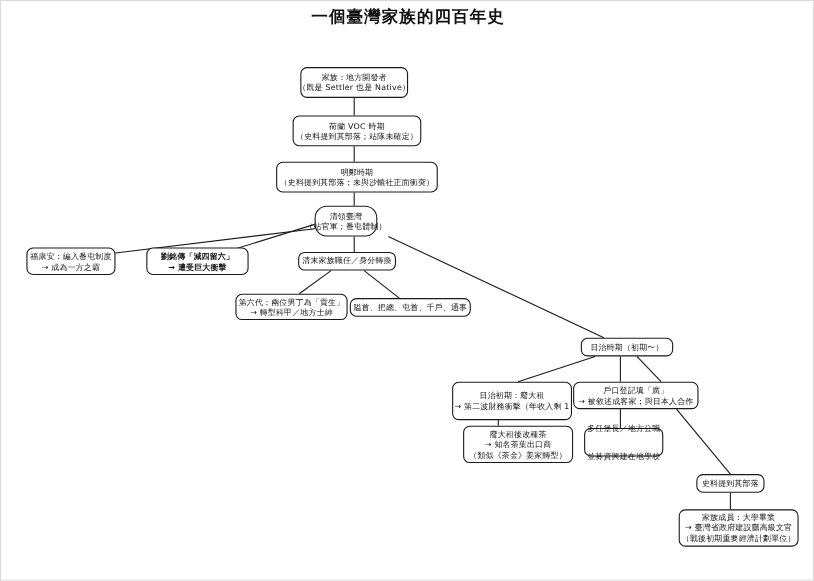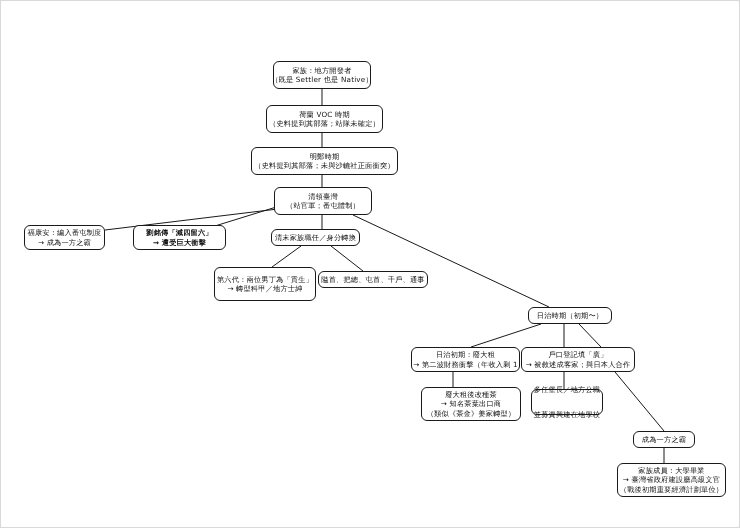--- a/index.html
+++ b/index.html
@@ -25,20 +25,21 @@
     text-align:center;padding:2px 5px;
     font-size:7.2px;line-height:9.4px;letter-spacing:.2px;color:#111;
     white-space:nowrap;
   }
   .node .ln{display:block;}
 </style>
 </head>
 <body>
 
 <div id="canvas">
+  <div id="title">一個臺灣家族的四百年史</div>
   <svg id="edges" viewBox="0 0 740 528">
       <line x1="321" y1="88" x2="321" y2="104" stroke="#1a1a1a" stroke-width="1"></line>
       <line x1="321" y1="132" x2="321" y2="146" stroke="#1a1a1a" stroke-width="1"></line>
       <line x1="321" y1="174" x2="321" y2="186" stroke="#1a1a1a" stroke-width="1"></line>
       <line x1="285" y1="207" x2="104" y2="229" stroke="#1a1a1a" stroke-width="1"></line>
       <line x1="285" y1="203" x2="201" y2="229" stroke="#1a1a1a" stroke-width="1"></line>
       <line x1="321" y1="214" x2="321" y2="228" stroke="#1a1a1a" stroke-width="1"></line>
       <line x1="352" y1="214" x2="548" y2="306" stroke="#1a1a1a" stroke-width="1"></line>
       <line x1="300" y1="245" x2="271" y2="266" stroke="#1a1a1a" stroke-width="1"></line>
       <line x1="330" y1="245" x2="362" y2="270" stroke="#1a1a1a" stroke-width="1"></line>
@@ -56,64 +57,64 @@
         <span class="ln">（既是 Settler 也是 Native）</span>
       </div>
       <div class="node" style="left: 265px; top: 104px; width: 117px; height: 28px;">
         <span class="ln">荷蘭 VOC 時期</span>
         <span class="ln">（史料提到其部落；站隊未確定）</span>
       </div>
       <div class="node" style="left: 250px; top: 146px; width: 147px; height: 28px;">
         <span class="ln">明鄭時期</span>
         <span class="ln">（史料提到其部落；未與沙轆社正面衝突）</span>
       </div>
-      <div class="node" style="left: 273px; top: 186px; width: 98px; height: 28px;">
+      <div class="node" style="left: 285px; top: 186px; width: 57px; height: 28px; border-radius: 11px;">
         <span class="ln">清領臺灣</span>
         <span class="ln">（站官軍；番屯體制）</span>
       </div>
       <div class="node" style="left: 23px; top: 224px; width: 81px; height: 25px;">
         <span class="ln">福康安：編入番屯制度</span>
         <span class="ln">→ 成為一方之霸</span>
       </div>
       <div class="node" style="left: 132px; top: 224px; width: 93px; height: 25px; font-weight: bold;">
         <span class="ln">劉銘傳「減四留六」</span>
         <span class="ln">→ 遭受巨大衝擊</span>
       </div>
-      <div class="node" style="left: 270px; top: 228px; width: 89px; height: 17px;">
+      <div class="node" style="left: 270px; top: 228px; width: 89px; height: 17px; font-family: Liberation Serif, serif;">
         <span class="ln">清末家族職任／身分轉換</span>
       </div>
-      <div class="node" style="left: 213px; top: 266px; width: 102px; height: 34px;">
+      <div class="node" style="left: 213px; top: 266px; width: 102px; height: 24px;">
         <span class="ln">第六代：兩位男丁為「貢生」</span>
         <span class="ln">→ 轉型科甲／地方士紳</span>
       </div>
       <div class="node" style="left: 317px; top: 270px; width: 110px; height: 17px;">
         <span class="ln">隘首、把總、屯首、千戶、通事</span>
       </div>
       <div class="node" style="left: 527px; top: 306px; width: 84px; height: 17px;">
         <span class="ln">日治時期（初期〜）</span>
       </div>
-      <div class="node" style="left: 410px; top: 346px; width: 109px; height: 25px; align-items: center;">
+      <div class="node" style="left: 410px; top: 346px; width: 109px; height: 35px; align-items: center;">
         <span class="ln">日治初期：廢大租</span>
         <span class="ln">→ 第二波財務衝擊（年收入剩 1</span>
       </div>
       <div class="node" style="left: 520px; top: 346px; width: 114px; height: 25px;">
         <span class="ln">戶口登記填「廣」</span>
         <span class="ln">→ 被敘述成客家；與日本人合作</span>
       </div>
       <div class="node" style="left: 420px; top: 386px; width: 100px; height: 34px;">
         <span class="ln">廢大租後改種茶</span>
         <span class="ln">→ 知名茶葉出口商</span>
         <span class="ln">（類似《茶金》姜家轉型）</span>
       </div>
       <div class="node" style="left: 530px; top: 388px; width: 72px; height: 26px; gap: 16px;">
         <span class="ln">多任堡長／地方公職</span>
         <span class="ln">並募資興建在地學校</span>
       </div>
       <div class="node" style="left: 632px; top: 430px; width: 62px; height: 17px;">
-        <span class="ln">成為一方之霸</span>
+        <span class="ln">史料提到其部落</span>
       </div>
       <div class="node" style="left: 616px; top: 462px; width: 109px; height: 34px;">
         <span class="ln">家族成員：大學畢業</span>
         <span class="ln">→ 臺灣省政府建設廳高級文官</span>
         <span class="ln">（戰後初期重要經濟計劃單位）</span>
       </div>
     </div>
 </div>
 
 </body></html>

